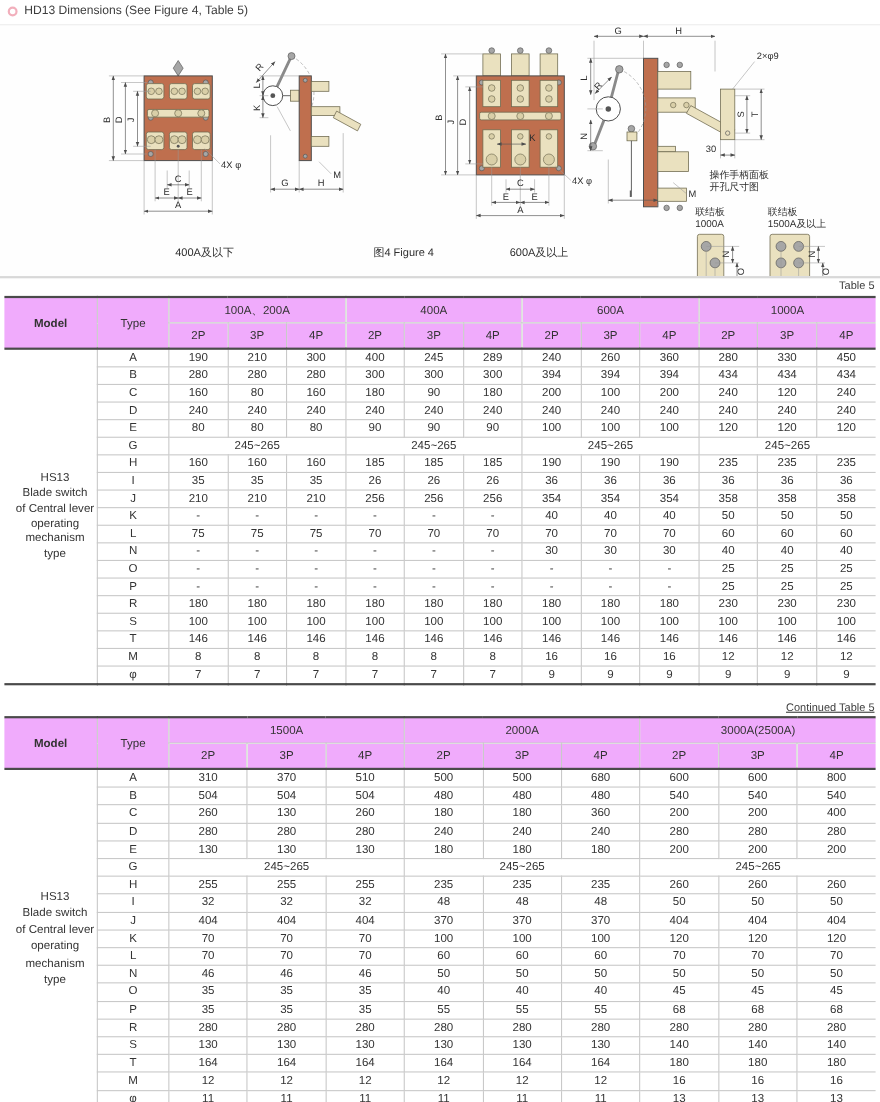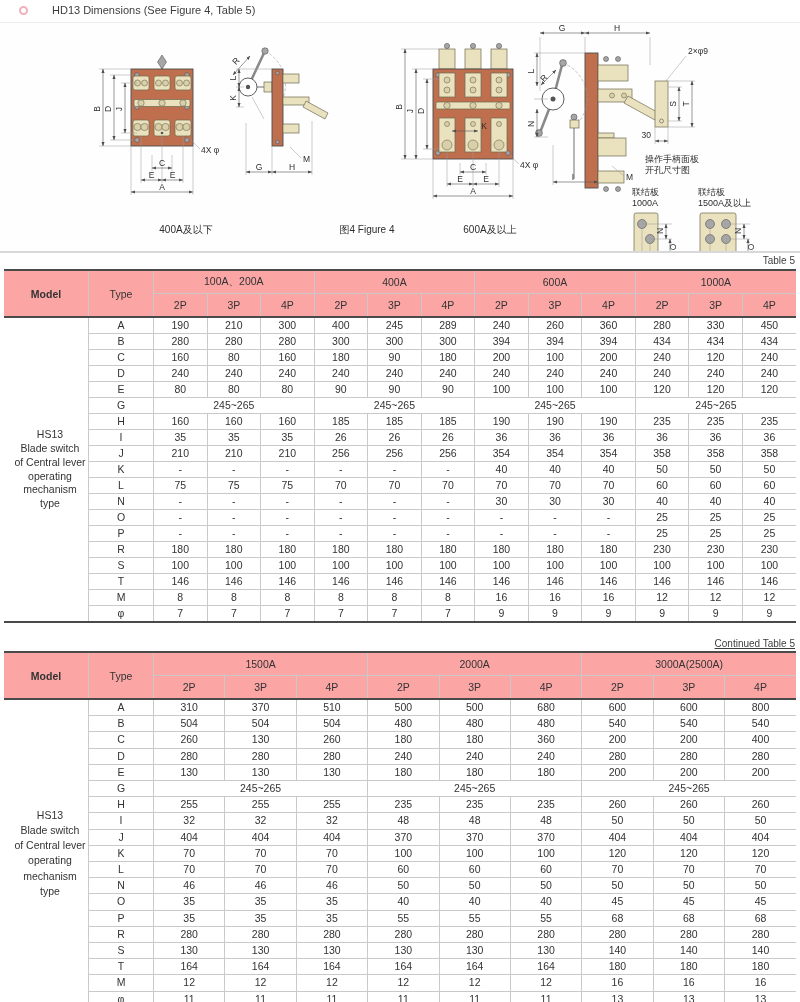--- a/index.html
+++ b/index.html
@@ -1,20 +1,20 @@
 <!DOCTYPE html>
 <html><head>
 <meta charset="utf-8">
 <style>
   html,body{margin:0;padding:0;}
   body{
     width:800px;height:1002px;background:#fff;position:relative;
     font-family:"Liberation Sans","DejaVu Sans",sans-serif;color:#2e2e2e;overflow:hidden;
   }
-  .doc-header{position:absolute;top:4px;left:19px;display:flex;align-items:center;gap:24px;font-size:11px;color:#3d3d3d;}
+  .doc-header{position:absolute;top:4px;left:7px;display:flex;align-items:center;gap:6px;font-size:11px;color:#3d3d3d;}
   .dot-icon{width:5px;height:5px;border:2px solid #f2afbc;border-radius:50%;background:#fff;flex:0 0 auto;}
   .figure-wrap{position:absolute;top:22px;left:0;width:800px;height:228px;border-top:1px solid #ededed;border-bottom:2px solid #d8d8d8;background:#fefefe;}
   svg{display:block;}
   svg text{font-size:8.5px;fill:#2e2e2e;}
   svg text.cap{font-size:10px;}
   svg text.cn{font-size:9px;}
   .body-fill{fill:#bf6f4e;stroke:#4d4d4d;stroke-width:.9;}
   .cream{fill:#eae1bf;stroke:#6e6a4f;stroke-width:.7;}
   .cream2{fill:#d9cfa8;stroke:#6e6a4f;stroke-width:.6;}
   .bolt{fill:#a6a6a6;stroke:#555;stroke-width:.6;}
@@ -24,21 +24,21 @@
   .ext{stroke:#999;stroke-width:.5;}
   .dash{stroke:#999;stroke-width:.6;fill:none;stroke-dasharray:3 2;}
   .tbl-caption{position:absolute;right:5px;font-size:10px;color:#3d3d3d;text-align:center;}
   .tbl-wrap{position:absolute;left:4px;width:792px;}
   table{border-collapse:collapse;table-layout:fixed;width:792px;font-size:10.5px;color:#333;
         border-top:2px solid #4a4a4a;border-bottom:2px solid #4a4a4a;}
   thead{border-bottom:2px solid #4a4a4a;}
   th,td{border:1px solid #c9c9c9;font-weight:normal;text-align:center;padding:0;overflow:hidden;white-space:nowrap;}
   tr > :first-child{border-left:none;}
   tr > :last-child{border-right:none;}
-  thead th{background:#fca5a5;height:22px;}
+  thead th{background:#f0abfc;height:22px;}
   tbody td{height:15px;line-height:15px;background:#fff;}
   #table2 tbody td{height:15.2px;line-height:15.2px;}
   th.col-model{width:84px;font-weight:bold;}
   th.col-type{width:64px;}
   td.model-cell{text-align:center;padding-left:8px;line-height:1.32;white-space:normal;font-size:10.5px;}
 </style>
 </head>
 <body>
 
 <div class="doc-header">

